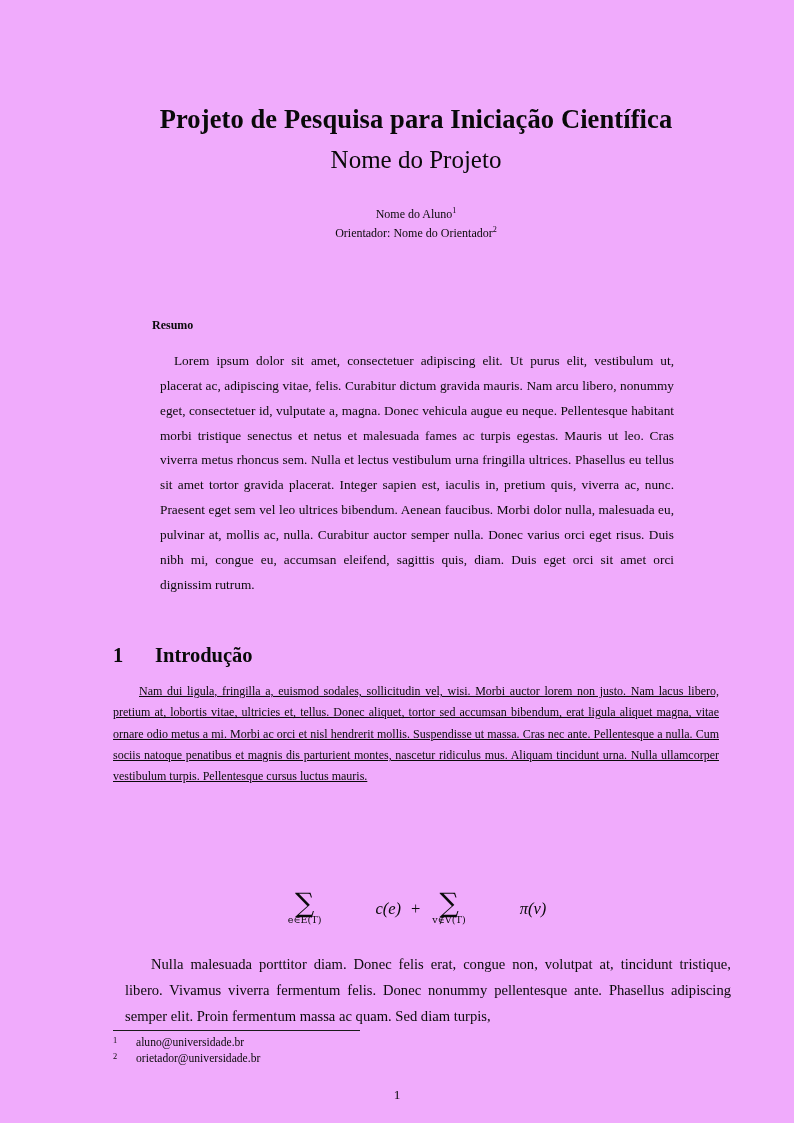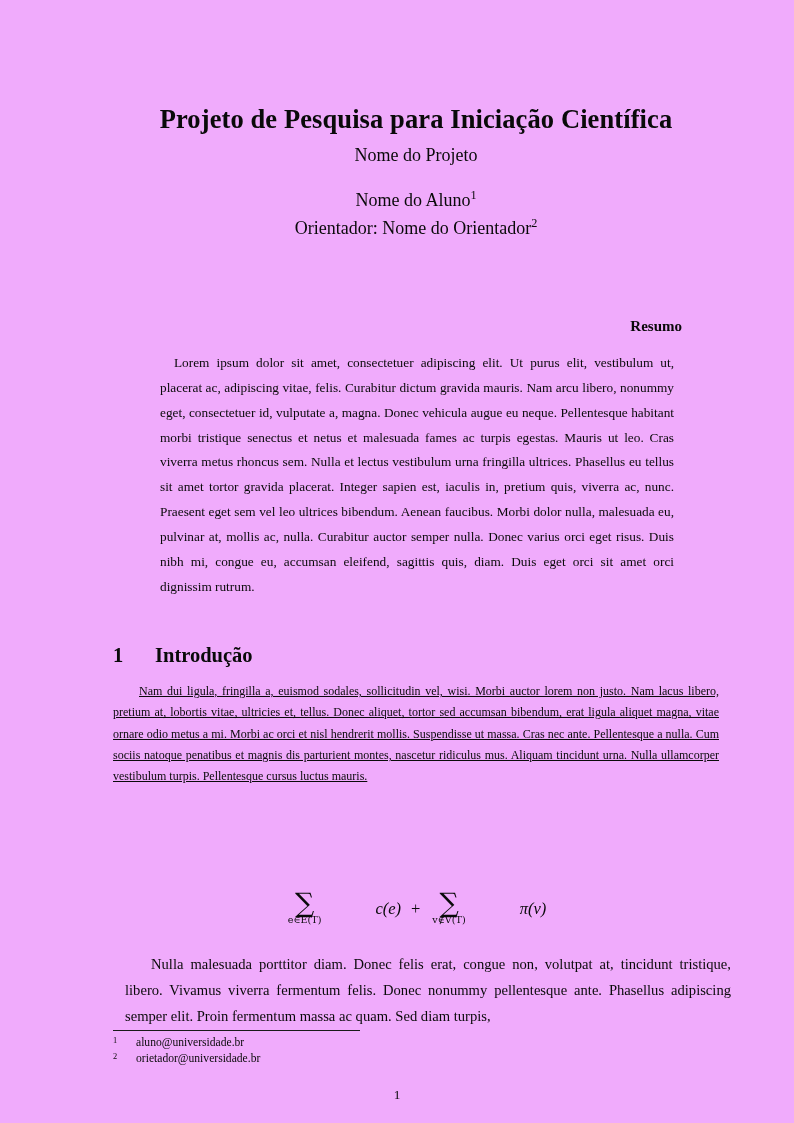--- a/index.html
+++ b/index.html
@@ -32,29 +32,29 @@
 
   .doc-title {
     font-size: 26.5px;
     font-weight: bold;
     line-height: 1.18;
     letter-spacing: 0.1px;
     margin: 0;
   }
 
   .doc-subtitle {
-    font-size: 18px;
+    font-size: 25px;
     font-weight: normal;
     line-height: 1.2;
     margin: 10px 0 0 0;
   }
 
   .authors {
-    margin-top: 19px;
-    font-size: 18px;
+    margin-top: 30px;
+    font-size: 12px;
     line-height: 1.58;
   }
 
   .authors div {
     white-space: nowrap;
   }
 
   sup.fnmark {
     font-size: 0.68em;
     vertical-align: super;
@@ -63,22 +63,22 @@
 
   
   .abstract-wrap {
     position: absolute;
     left: 152px;
     top: 318px;
     width: 530px;
   }
 
   .abstract-heading {
-    text-align: right;
-    font-size: 15px;
+    text-align: left;
+    font-size: 12px;
     font-weight: bold;
     margin: 0 0 16px 0;
   }
 
   .abstract-body {
     font-size: 13.3px;
     line-height: 1.87;
     text-align: justify;
     text-justify: inter-word;
     text-indent: 14px;

